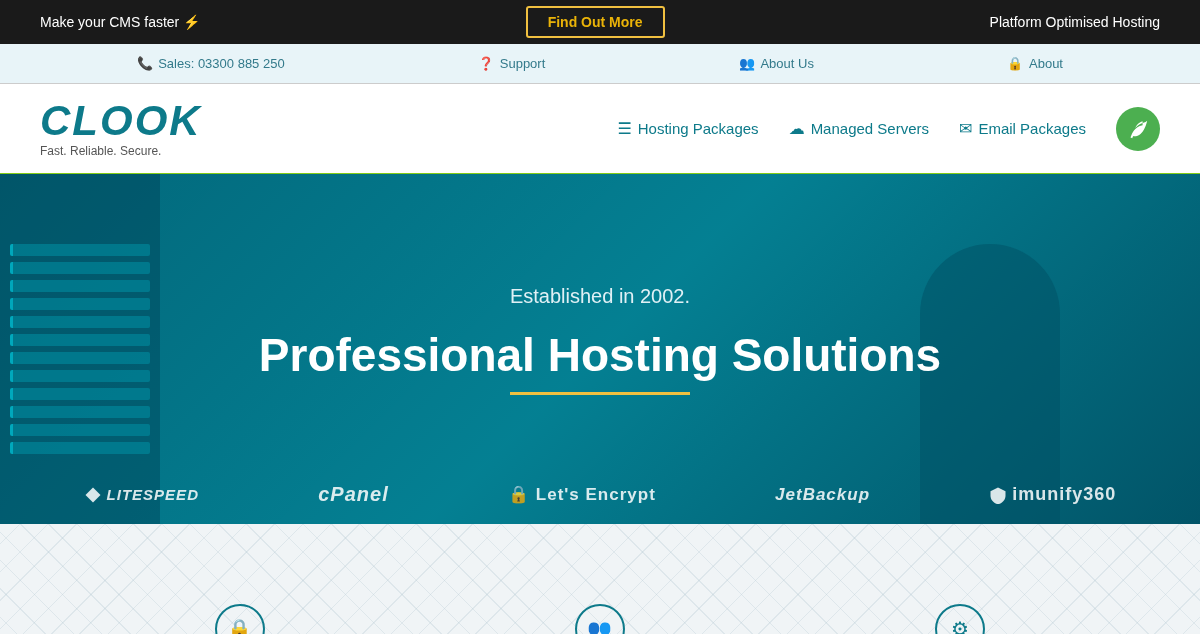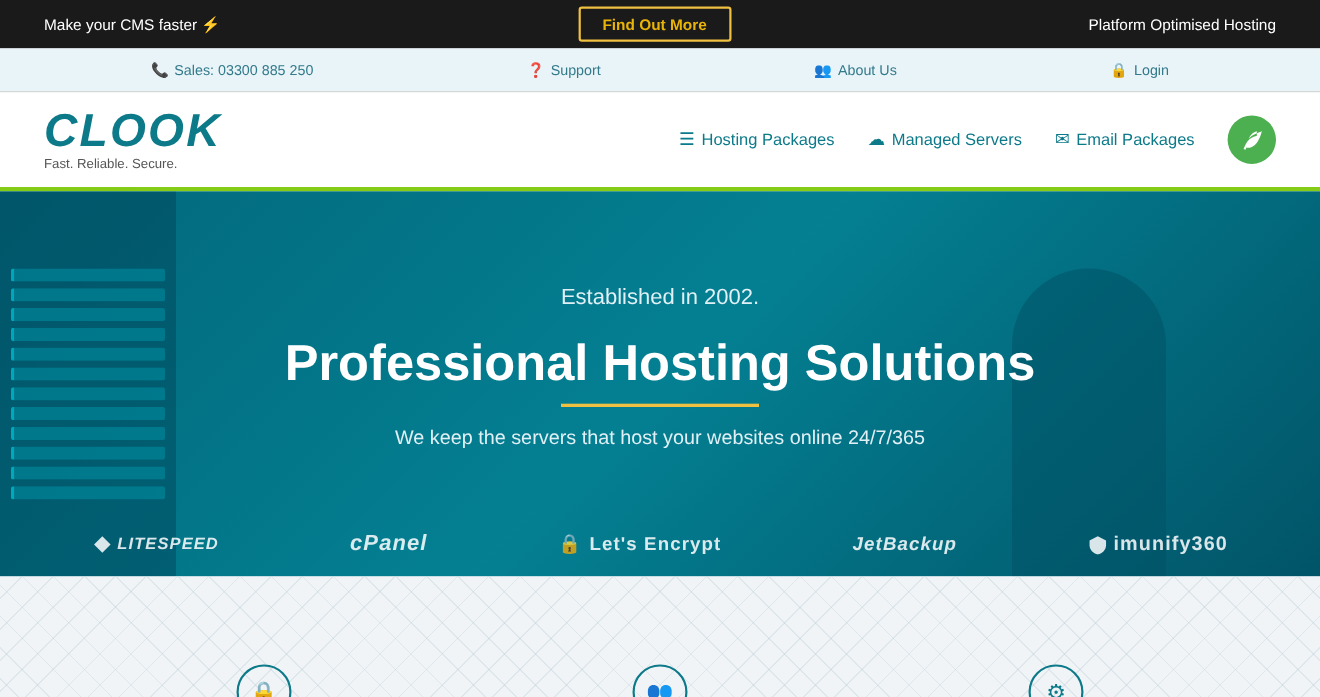--- a/index.html
+++ b/index.html
@@ -47,21 +47,21 @@
       gap: 5px;
     }
 
     
     .header {
       background: #fff;
       display: flex;
       align-items: center;
       justify-content: space-between;
       padding: 10px 40px;
-      border-bottom: 4px solid #84cc16;
+      border-bottom: 1px solid #84cc16;
       height: 90px;
     }
     .logo-area {
       display: flex;
       flex-direction: column;
     }
     .logo-text {
       font-size: 42px;
       font-weight: 900;
       color: #0d7a8a;
@@ -269,21 +269,21 @@
   <a href="#">
     <span>❓</span>
     <span>Support</span>
   </a>
   <a href="#">
     <span>👥</span>
     <span>About Us</span>
   </a>
   <a href="#">
     <span>🔒</span>
-    <span>Login</span>
+    <span>About</span>
   </a>
 </div>
 
 <div class="header">
   <div class="logo-area">
     <div class="logo-text">CLOOK</div>
     <div class="logo-tagline">Fast. Reliable. Secure.</div>
   </div>
   <nav class="nav-area">
     <a class="nav-item" href="#">
@@ -325,21 +325,20 @@
   </div>
 
   <div class="hero-person-right">
     <div class="person-shape"></div>
   </div>
 
   <div class="hero-content">
     <div class="hero-established">Established in 2002.</div>
     <div class="hero-title">Professional Hosting Solutions</div>
     <div class="hero-divider"></div>
-    <div class="hero-subtitle">We keep the servers that host your websites online 24/7/365</div>
   </div>
 
   <div class="partner-logos">
     <div class="partner-logo litespeed">
       <svg width="18" height="18" viewBox="0 0 24 24" fill="rgba(255,255,255,0.85)">
           <polygon points="12,2 22,12 12,22 2,12"></polygon>
         </svg>
       <span>LITESPEED</span>
     </div>
     <div class="partner-logo cpanel">

